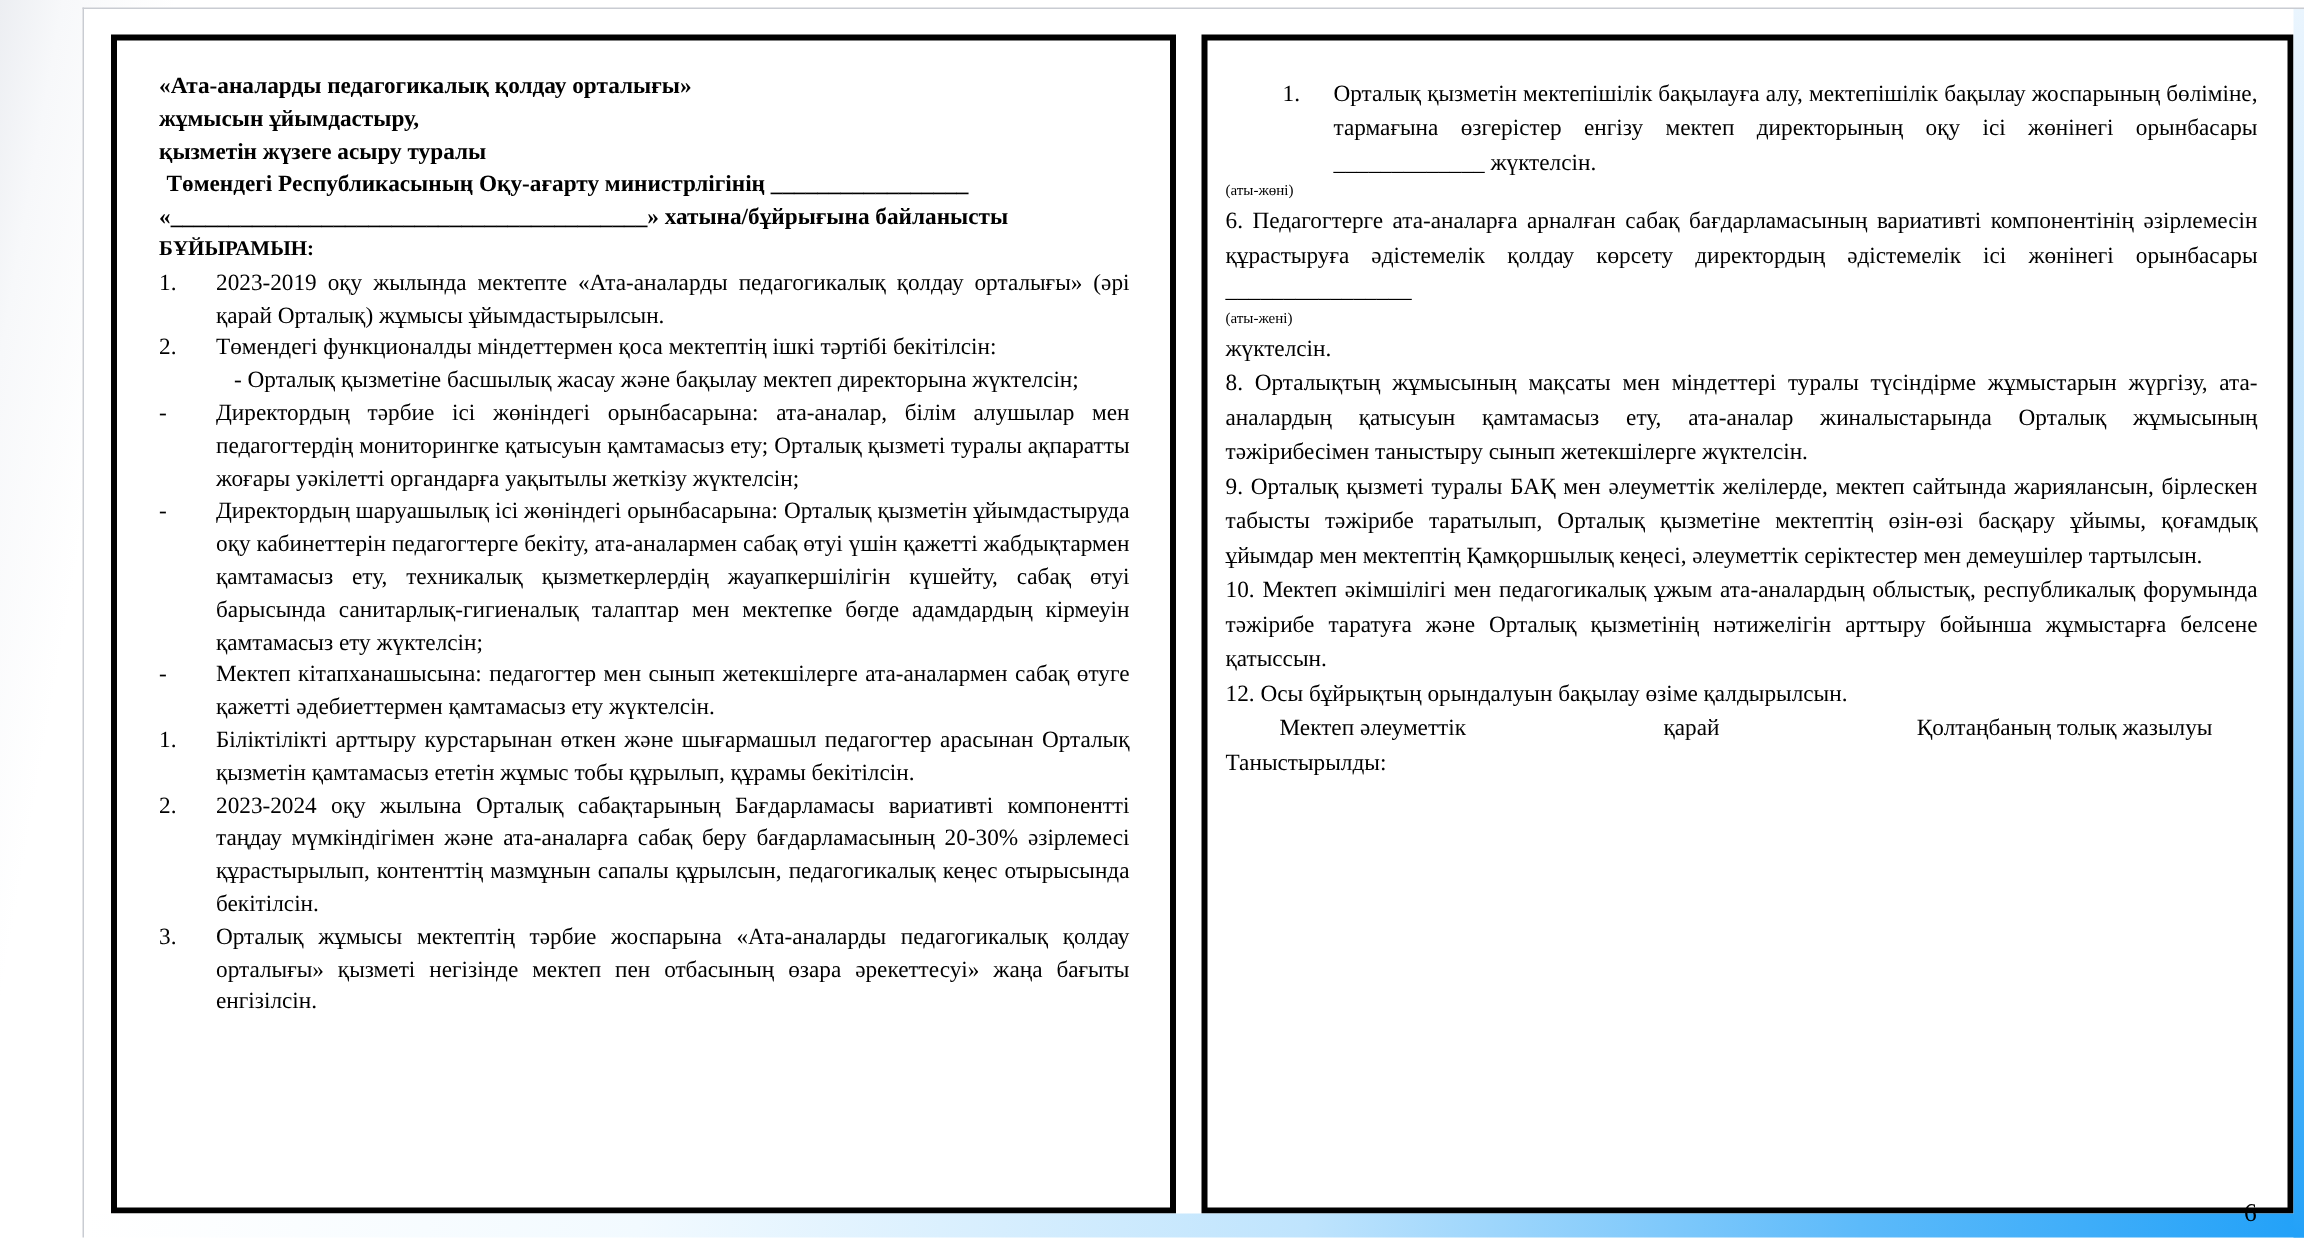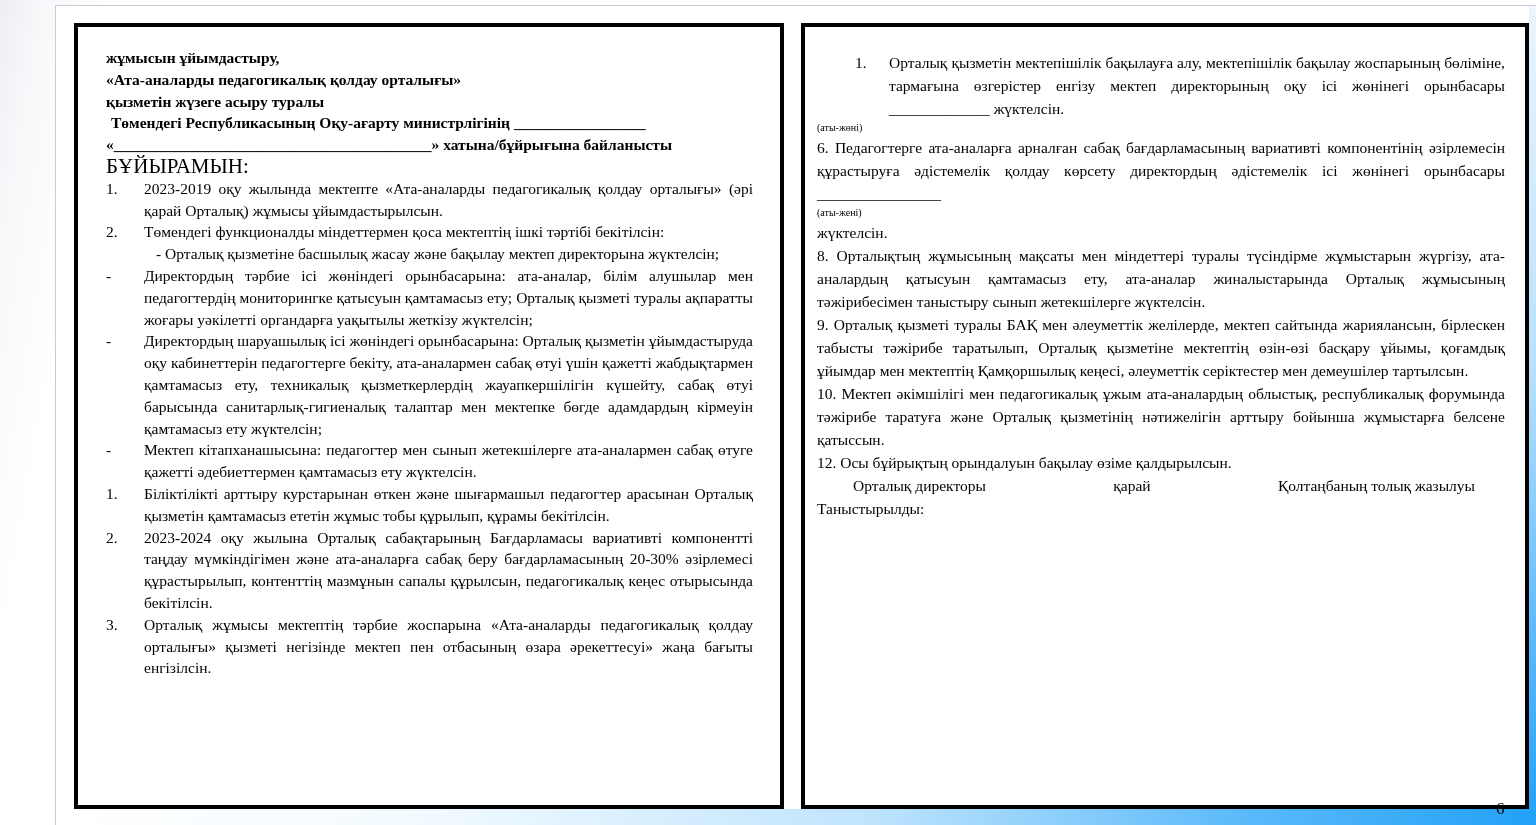--- a/index.html
+++ b/index.html
@@ -28,21 +28,21 @@
   .page-left{left:18px;width:710px;padding:20px 27px 0 28px;}
   .page-right{left:745px;width:728px;padding:24px 20px 0 12px;}
   .page p, .page div{margin:0;}
   .doc{font-size:15.5px;line-height:21.8px;}
   .title-line{font-weight:bold;line-height:21.8px;}
   .ministry{font-weight:bold;margin-top:28px;text-indent:5px;white-space:nowrap;}
   .caption{font-size:10px;line-height:16px;font-weight:normal;}
   .cap-ministry{margin-left:412px;}
   .letter{font-weight:bold;margin-top:2px;white-space:nowrap;}
   .cap-letter{margin-left:95px;margin-top:1px;}
-  .order-heading{font-weight:normal;margin-top:5px;font-size:21px;}
+  .order-heading{font-weight:bold;margin-top:5px;font-size:14px;}
   .list{margin-top:4px;}
   .li{position:relative;padding-left:38px;text-align:justify;text-align-last:left;line-height:21.8px;}
   .li .marker{position:absolute;left:0;top:0;}
   .li.sub{text-indent:12px;}
   
   .rdoc{font-size:15.5px;line-height:23px;}
   .r-item{position:relative;padding-left:72px;text-align:justify;text-align-last:left;}
   .r-item .marker{position:absolute;left:38px;top:0;}
   .cap-name1{margin-left:265px;}
   .cap-name2{margin-left:330px;}
@@ -53,22 +53,22 @@
     position:absolute;left:1496px;top:799px;font-size:17px;line-height:20px;color:#000;
     font-family:"Liberation Serif","DejaVu Serif",serif;z-index:5;
   }
 </style>
 </head>
 <body>
 
 <div class="slide">
 
   <div class="page page-left doc">
+    <div class="title-line">«Ата-аналарды педагогикалық қолдау орталығы»</div>
     <div class="title-line">жұмысын ұйымдастыру,</div>
-    <div class="title-line">«Ата-аналарды педагогикалық қолдау орталығы»</div>
     <div class="title-line">қызметін жүзеге асыру туралы</div>
 
     <div class="ministry">Төмендегі Республикасының Оқу-ағарту министрлігінің _________________</div>
 
     <div class="letter">«_________________________________________» хатына/бұйрығына байланысты</div>
 
     <div class="order-heading">БҰЙЫРАМЫН:</div>
 
     <div class="list">
       <div class="li">
@@ -119,21 +119,21 @@
     <div class="rp">6. Педагогтерге ата-аналарға арналған сабақ бағдарламасының вариативті компонентінің әзірлемесін құрастыруға әдістемелік қолдау көрсету директордың әдістемелік ісі жөнінегі орынбасары ________________</div>
     <div class="caption cap-name2">(аты-жені)</div>
     <div class="rp">жүктелсін.</div>
 
     <div class="rp">8. Орталықтың жұмысының мақсаты мен міндеттері туралы түсіндірме жұмыстарын жүргізу, ата-аналардың қатысуын қамтамасыз ету, ата-аналар жиналыстарында Орталық жұмысының тәжірибесімен таныстыру сынып жетекшілерге жүктелсін.</div>
     <div class="rp">9. Орталық қызметі туралы БАҚ мен әлеуметтік желілерде, мектеп сайтында жариялансын, бірлескен табысты тәжірибе таратылып,  Орталық қызметіне мектептің өзін-өзі басқару ұйымы, қоғамдық ұйымдар мен мектептің Қамқоршылық кеңесі, әлеуметтік серіктестер мен демеушілер тартылсын.</div>
     <div class="rp">10. Мектеп әкімшілігі мен педагогикалық ұжым ата-аналардың облыстық, республикалық форумында тәжірибе таратуға және Орталық қызметінің нәтижелігін арттыру бойынша жұмыстарға белсене қатыссын.</div>
     <div class="rp">12. Осы бұйрықтың орындалуын бақылау өзіме қалдырылсын.</div>
 
     <div class="sig-row">
-      <span>Орталық директоры</span>
+      <span>Мектеп әлеуметтік</span>
       <span>қарай</span>
       <span>Қолтаңбаның толық жазылуы</span>
     </div>
 
     <div class="ack">Таныстырылды:</div>
   </div>
 
   <div class="edge-bottom"></div>
   <div class="edge-right"></div>
 </div>

